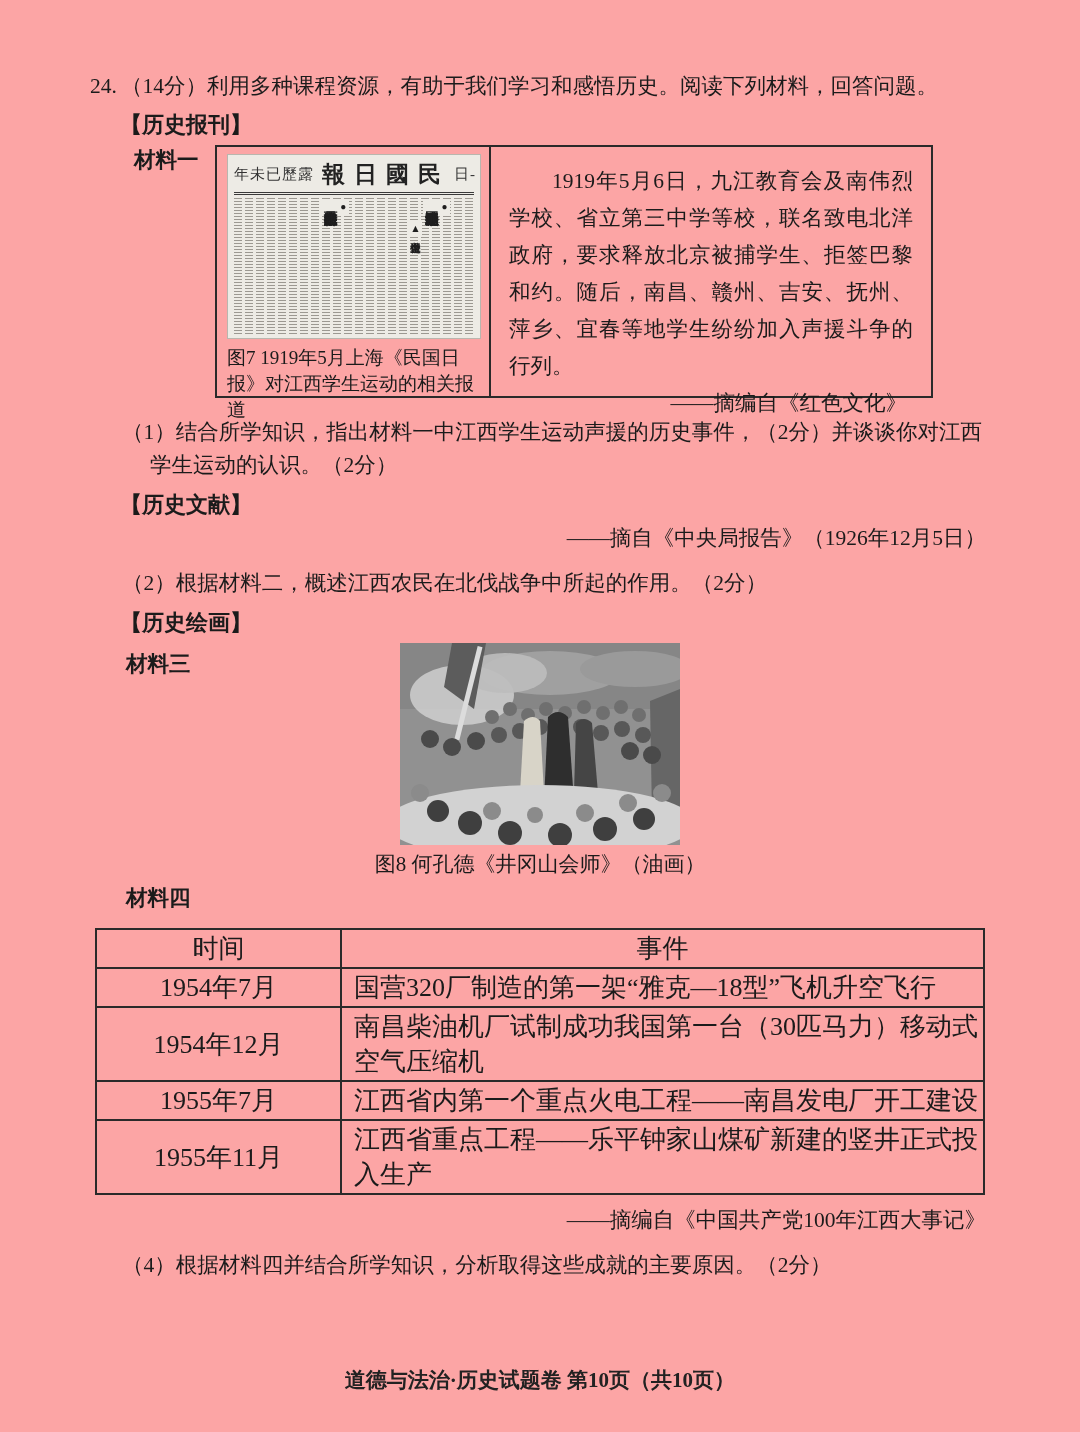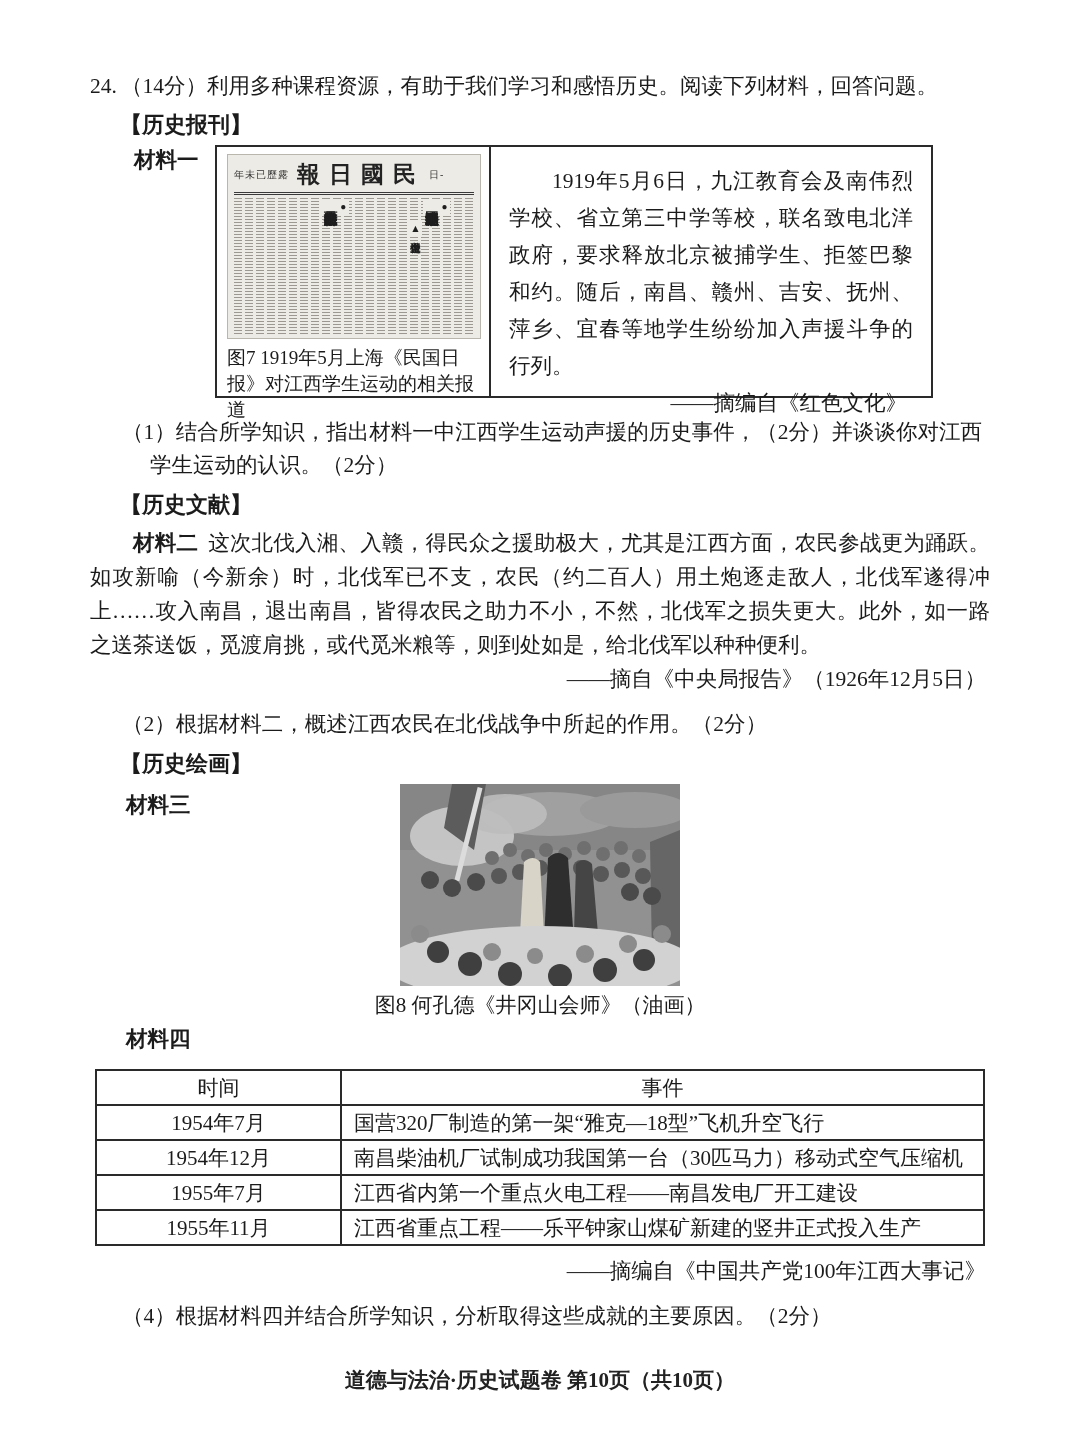--- a/index.html
+++ b/index.html
@@ -1,21 +1,21 @@
 <!DOCTYPE html>
 <html><head>
 <meta charset="utf-8">
 <style>
   * { box-sizing: border-box; margin: 0; padding: 0; }
   body { background: #888; font-family: "Liberation Serif", "DejaVu Serif", serif; }
   .page {
     position: relative;
     width: 1080px; height: 1432px;
     margin: 0 auto;
-    background: #ffffff;
+    background: #fca5a5;
     color: #1b1b1b;
     overflow: hidden;
     padding: 70px 90px 0 90px;
   }
   .hei { font-family: "Liberation Sans", "DejaVu Sans", sans-serif; font-weight: bold; }
 
   
   .q-intro { font-size: 21.5px; line-height: 32px; }
   .q-intro .qnum { margin-right: 4px; }
 
@@ -32,21 +32,21 @@
   }
   .fig7-left {
     width: 274px; border-right: 2px solid #2a2a2a;
     padding: 7px 8px 6px 10px; display: flex; flex-direction: column;
   }
   .newsprint {
     background: #edebe5; border: 1px solid #b9b6ae;
     padding: 4px 6px 2px 6px; flex: 0 0 auto;
   }
   .masthead { display: flex; align-items: center; border-bottom: 3px double #3a3a3a; padding-bottom: 2px; }
-  .masthead .tiny { font-size: 10px; letter-spacing: 1px; color: #333; white-space: nowrap; text-align: center; }
+  .masthead .tiny { font-size: 15px; letter-spacing: 1px; color: #333; white-space: nowrap; text-align: center; }
   .masthead .big  { font-size: 23px; font-weight: bold; letter-spacing: 9px; margin: 0 4px 0 8px; white-space: nowrap; color: #222; }
   .news-body {
     position: relative; height: 138px; margin-top: 3px;
     background-image:
       repeating-linear-gradient(to right, rgba(237,235,229,0) 0 8px, rgba(237,235,229,1) 8px 11px),
       repeating-linear-gradient(to bottom, rgba(75,70,62,0.5) 0 1px, rgba(237,235,229,0) 1px 3px);
   }
   .v-head {
     position: absolute; writing-mode: vertical-rl; text-orientation: upright;
     background: #edebe5; color: #1e1e1e; line-height: 1.05; padding: 1px;
@@ -76,21 +76,21 @@
   .fig8-imgwrap { width: 280px; margin: 0 auto; }
   .fig8-caption { text-align: center; font-size: 21px; line-height: 30px; margin-top: 0; }
 
   
   table.timeline {
     border-collapse: collapse; margin-left: 5px; margin-top: 14px;
     width: 890px; table-layout: fixed;
   }
   table.timeline td, table.timeline th {
     border: 2px solid #2a2a2a; font-weight: normal;
-    font-size: 21px; height: 35px; padding: 1px 4px;
+    font-size: 26px; height: 35px; padding: 1px 4px;
   }
   table.timeline col.c-time { width: 245px; }
   table.timeline .t-time { text-align: center; }
   table.timeline .t-evt  { text-align: left; padding-left: 12px; }
   table.timeline thead th { text-align: center; }
 
   
   .footer {
     position: absolute; left: 0; right: 0; top: 1366px;
     text-align: center; font-size: 21px; font-weight: 600; color: #222;
@@ -126,21 +126,20 @@
       <div class="fig7-right">
         <p class="excerpt">1919年5月6日，九江教育会及南伟烈学校、省立第三中学等校，联名致电北洋政府，要求释放北京被捕学生、拒签巴黎和约。随后，南昌、赣州、吉安、抚州、萍乡、宜春等地学生纷纷加入声援斗争的行列。</p>
         <p class="src">——摘编自《红色文化》</p>
       </div>
     </div>
   </div>
 
   <p class="q-item">（1）结合所学知识，指出材料一中江西学生运动声援的历史事件，（2分）并谈谈你对江西学生运动的认识。（2分）</p>
 
   <div class="sec-title hei">【历史文献】</div>
-  <p class="mat-para"><b class="lbl hei" style="font-size:21.5px">材料二</b><span>这次北伐入湘、入赣，得民众之援助极大，尤其是江西方面，农民参战更为踊跃。如攻新喻（今新余）时，北伐军已不支，农民（约二百人）用土炮逐走敌人，北伐军遂得冲上……攻入南昌，退出南昌，皆得农民之助力不小，不然，北伐军之损失更大。此外，如一路之送茶送饭，觅渡肩挑，或代觅米粮等，则到处如是，给北伐军以种种便利。</span></p>
   <p class="src-line">——摘自《中央局报告》（1926年12月5日）</p>
 
   <p class="q-item tight">（2）根据材料二，概述江西农民在北伐战争中所起的作用。（2分）</p>
 
   <div class="sec-title hei">【历史绘画】</div>
   <div class="fig8-row">
     <div class="mat-abs mat-label hei" style="margin:0">材料三</div>
     <div class="fig8-imgwrap">
       <svg width="280" height="202" viewBox="0 0 280 202">
         <rect width="280" height="202" fill="#919191"></rect>

